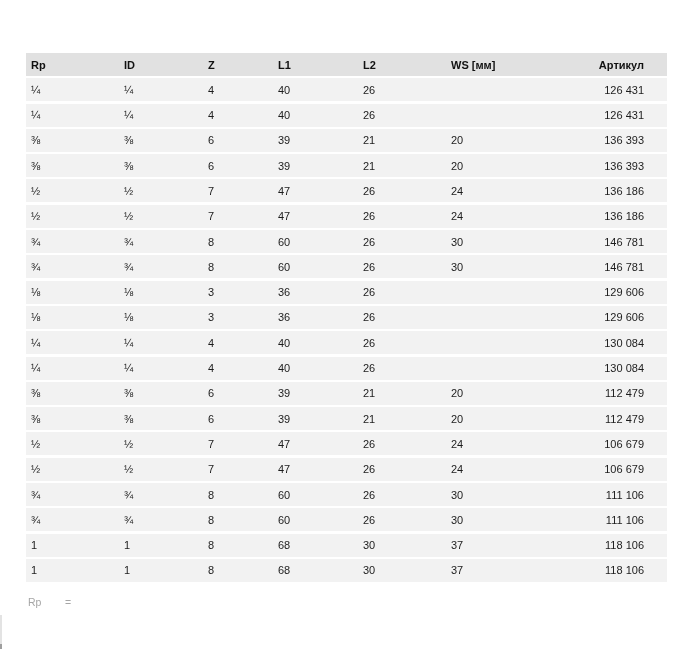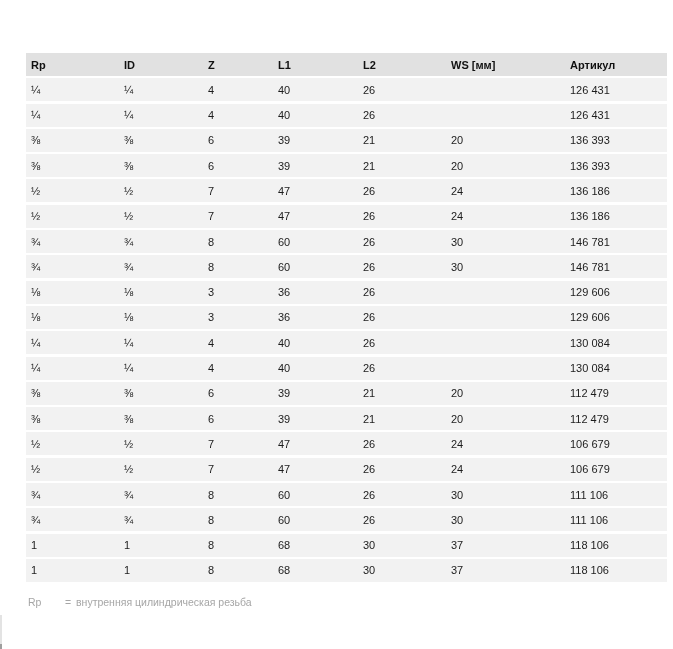--- a/index.html
+++ b/index.html
@@ -31,21 +31,21 @@
     color: #1c1c1c;
     padding-left: 5px;
     white-space: nowrap;
     overflow: hidden;
   }
   .header .cell {
     font-weight: bold;
     color: #111111;
   }
   .cell.align-right {
-    text-align: left;
+    text-align: right;
     padding-left: 0;
     padding-right: 23px;
   }
   .footnote {
     position: absolute;
     left: 28px; top: 596px;
     display: flex;
     align-items: baseline;
     font-size: 10.5px;
     color: #a6a6a6;
@@ -259,18 +259,17 @@
         <span class="cell">30</span>
         <span class="cell">37</span>
         <span class="cell align-right">118 106</span>
       </div>
     </div>
 </div>
 
 <div class="footnote">
   <span class="term">Rp</span>
   <span class="eq">=</span>
-  <span class="def">внутренняя цилиндрическая резьба</span>
 </div>
 
 <div class="edge-artifact">
   <span class="tip"></span>
 </div>
 
 </body></html>

